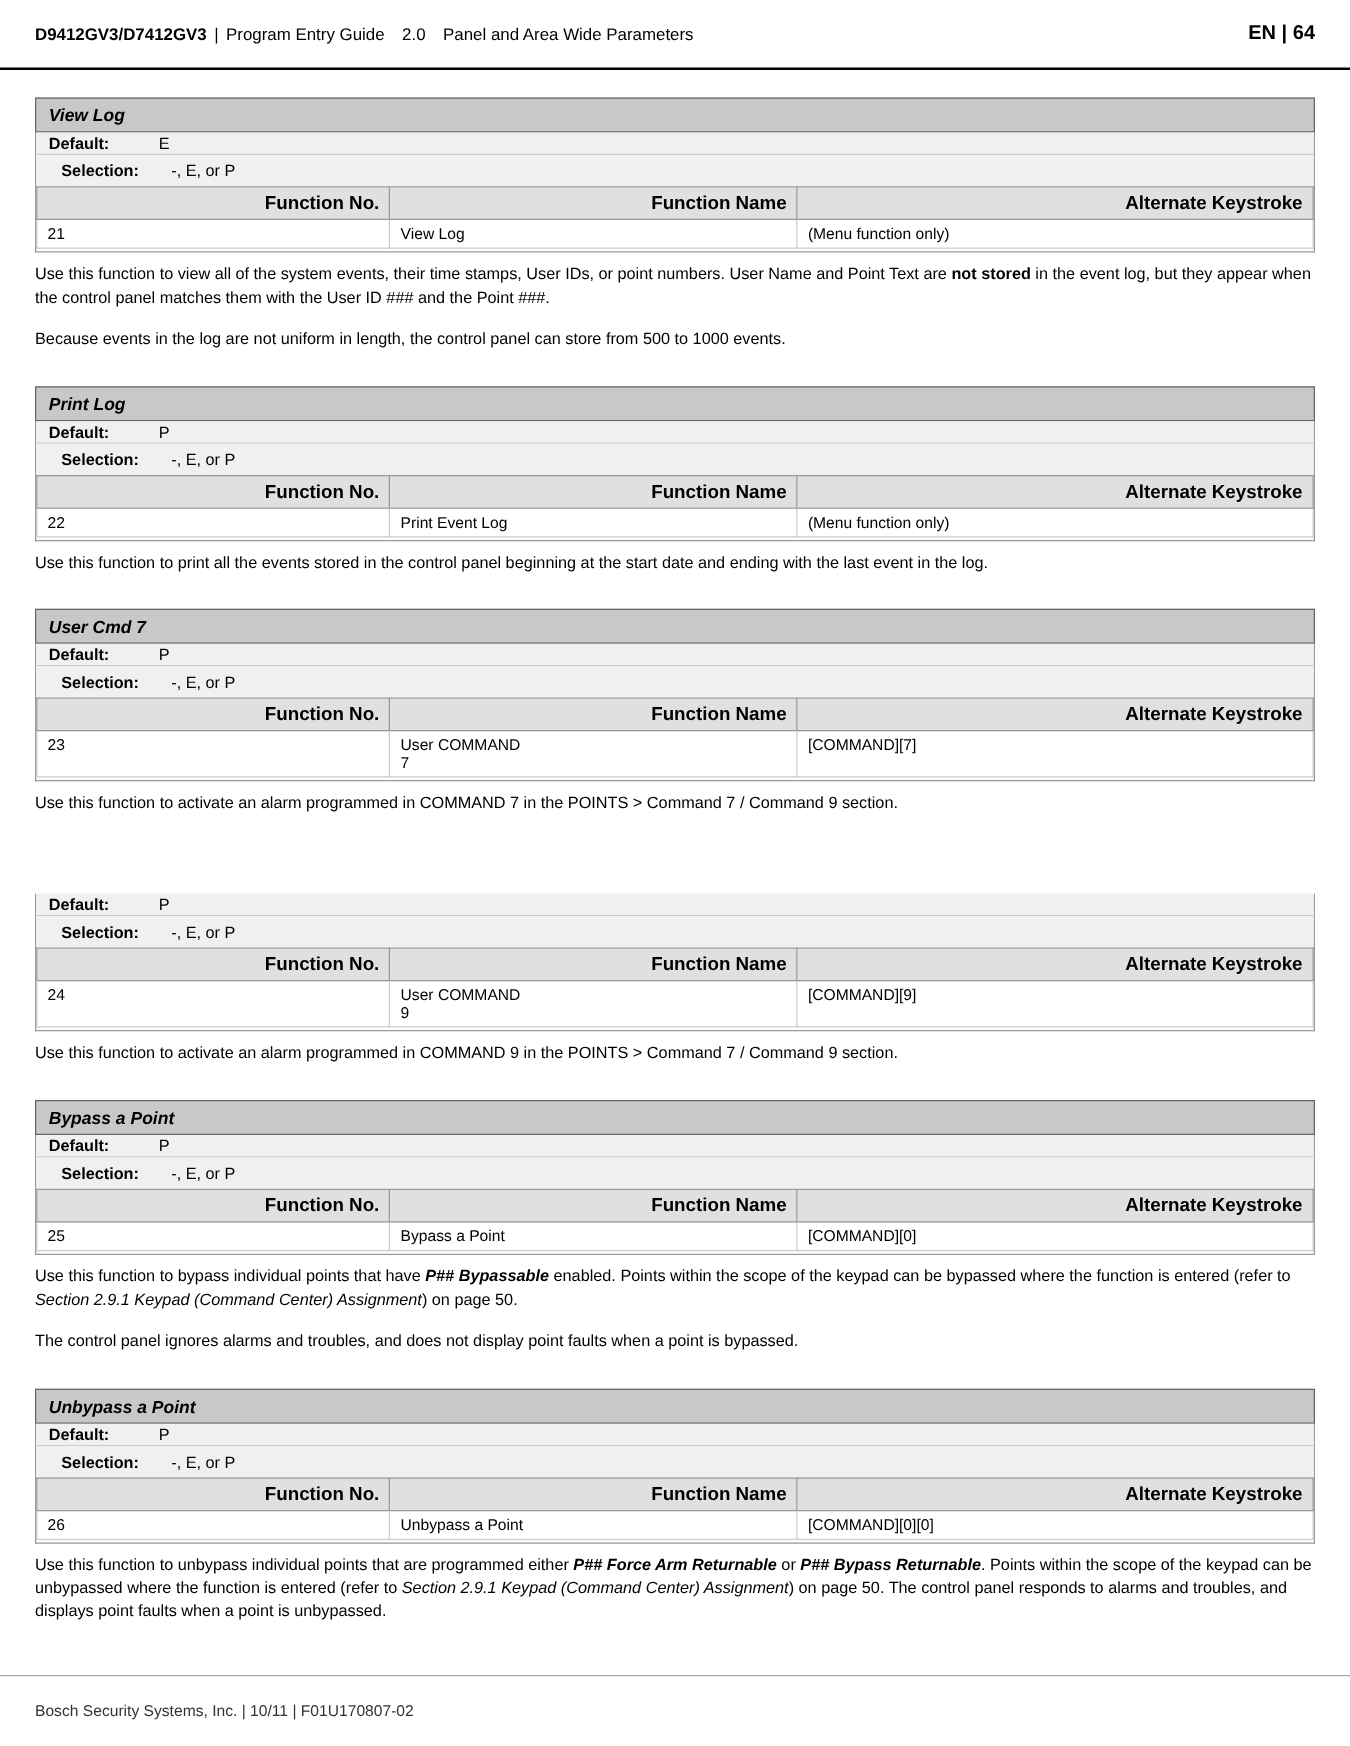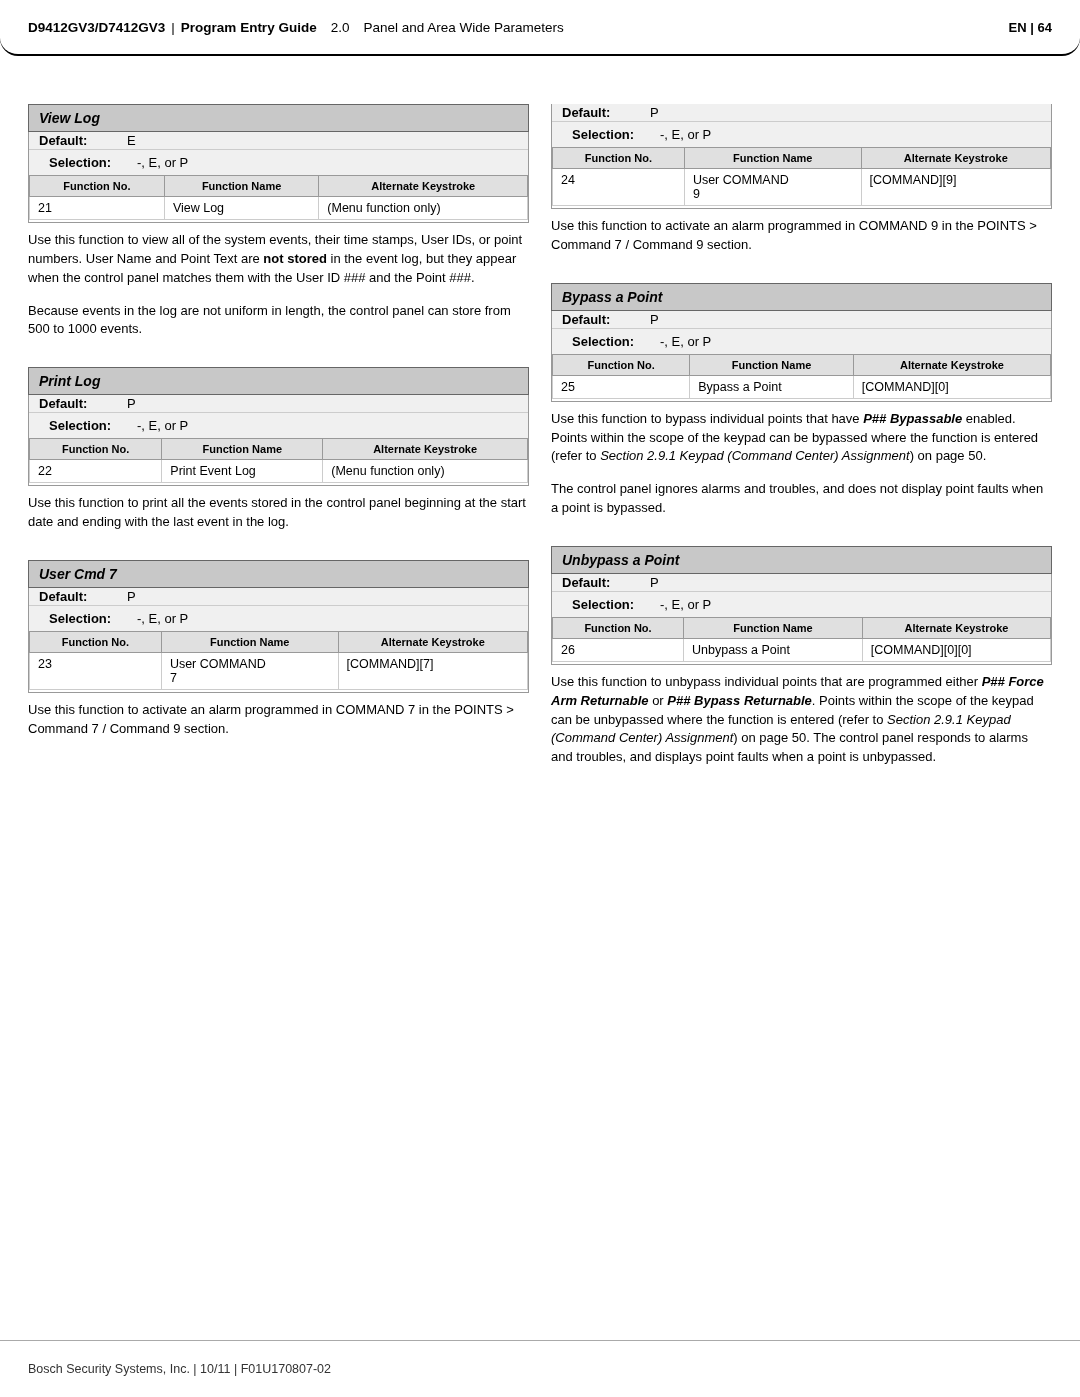--- a/index.html
+++ b/index.html
@@ -22,58 +22,56 @@
 
     
     .header {
       background: #fff;
       border-bottom: 2px solid #000;
       display: flex;
       align-items: center;
       justify-content: space-between;
       padding: 8px 28px;
       height: 56px;
-      border-radius: 18px;
     }
     .header-left {
       display: flex;
       align-items: center;
       gap: 6px;
       font-size: 13.5px;
     }
     .header-brand {
       font-weight: bold;
     }
     .header-sep {
       font-weight: normal;
     }
     .header-title {
-      font-weight: bold;
+      font-weight: normal;
     }
     .header-version {
       font-weight: normal;
       margin-left: 8px;
     }
     .header-section {
       font-weight: normal;
       margin-left: 8px;
     }
     .header-right {
-      font-size: 13px;
+      font-size: 16px;
       font-weight: bold;
     }
 
     
     .content {
       flex: 1;
       display: flex;
-      flex-direction: row;
+      flex-direction: column;
       padding: 22px 28px 0 28px;
       gap: 22px;
-      margin-top: 26px;
     }
 
     .col-left {
       flex: 1;
       display: flex;
       flex-direction: column;
       gap: 0;
     }
 
     .col-right {
@@ -105,23 +103,23 @@
     .func-table {
       width: 100%;
       border-collapse: collapse;
       margin-bottom: 2px;
     }
 
     .func-table th {
       background: #e0e0e0;
       border: 1px solid #999;
       padding: 4px 8px;
-      font-size: 11px;
-      font-weight: bold;
-      text-align: center;
+      font-size: 15px;
+      font-weight: bold;
+      text-align: right;
     }
 
     .func-table td {
       border: 1px solid #ccc;
       padding: 4px 8px;
       font-size: 12.5px;
       vertical-align: top;
     }
 
     .func-table tr:first-child th {

